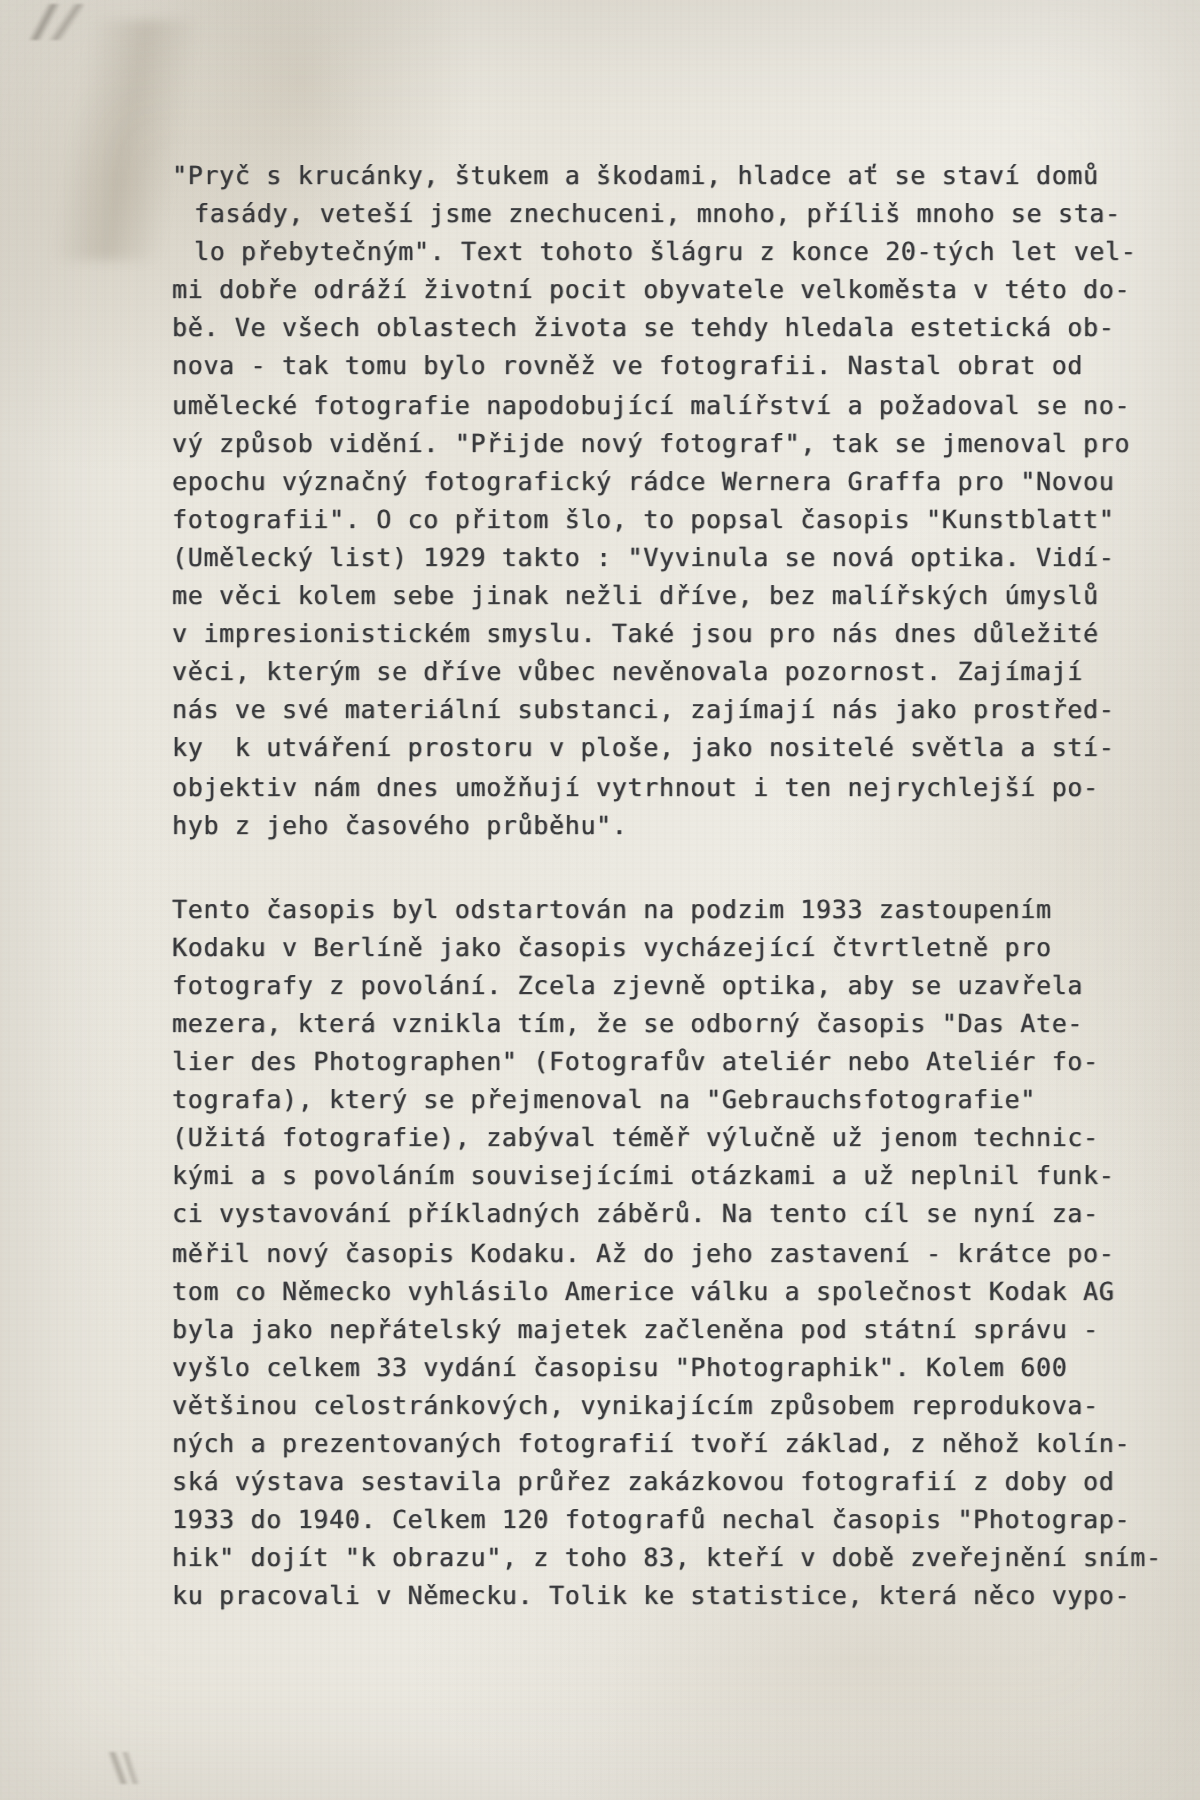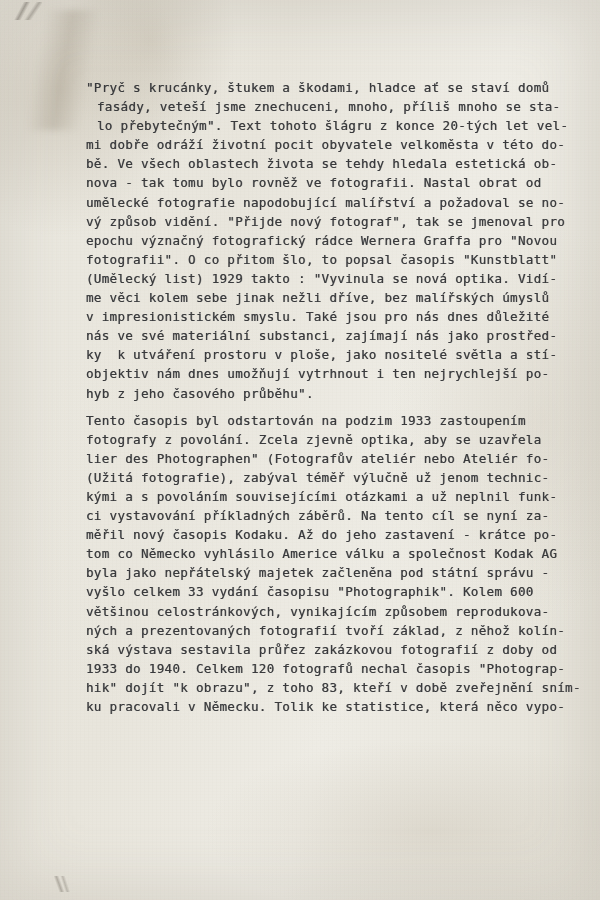--- a/index.html
+++ b/index.html
@@ -67,21 +67,21 @@
   #text-block {
     position: absolute;
     left: 86px;
     top: 78px;
     width: 452px;
   }
   .para {
     margin: 0;
   }
   .para + .para {
-    margin-top: 8px;
+    margin-top: 23px;
   }
   .line {
     display: block;
     font-size: 12.55px;
     line-height: 19.1px;
     letter-spacing: 0.30px;
     color: #2f3033;
     white-space: pre;
     text-shadow:
       0.45px 0 0 rgba(60,62,66,0.42),
@@ -112,29 +112,33 @@
         <span class="line">mi dobře odráží životní pocit obyvatele velkoměsta v této do-</span>
         <span class="line">bě. Ve všech oblastech života se tehdy hledala estetická ob-</span>
         <span class="line">nova - tak tomu bylo rovněž ve fotografii. Nastal obrat od</span>
         <span class="line">umělecké fotografie napodobující malířství a požadoval se no-</span>
         <span class="line">vý způsob vidění. "Přijde nový fotograf", tak se jmenoval pro</span>
         <span class="line">epochu význačný fotografický rádce Wernera Graffa pro "Novou</span>
         <span class="line">fotografii". O co přitom šlo, to popsal časopis "Kunstblatt"</span>
         <span class="line">(Umělecký list) 1929 takto : "Vyvinula se nová optika. Vidí-</span>
         <span class="line">me věci kolem sebe jinak nežli dříve, bez malířských úmyslů</span>
         <span class="line">v impresionistickém smyslu. Také jsou pro nás dnes důležité</span>
+        <span class="line">věci, kterým se dříve vůbec nevěnovala pozornost. Zajímají</span>
         <span class="line">nás ve své materiální substanci, zajímají nás jako prostřed-</span>
         <span class="line">ky  k utváření prostoru v ploše, jako nositelé světla a stí-</span>
         <span class="line">objektiv nám dnes umožňují vytrhnout i ten nejrychlejší po-</span>
         <span class="line">hyb z jeho časového průběhu".</span>
       </p>
     <p class="para" id="para-2">
         <span class="line">Tento časopis byl odstartován na podzim 1933 zastoupením</span>
+        <span class="line">Kodaku v Berlíně jako časopis vycházející čtvrtletně pro</span>
         <span class="line">fotografy z povolání. Zcela zjevně optika, aby se uzavřela</span>
+        <span class="line">mezera, která vznikla tím, že se odborný časopis "Das Ate-</span>
         <span class="line">lier des Photographen" (Fotografův ateliér nebo Ateliér fo-</span>
+        <span class="line">tografa), který se přejmenoval na "Gebrauchsfotografie"</span>
         <span class="line">(Užitá fotografie), zabýval téměř výlučně už jenom technic-</span>
         <span class="line">kými a s povoláním souvisejícími otázkami a už neplnil funk-</span>
         <span class="line">ci vystavování příkladných záběrů. Na tento cíl se nyní za-</span>
         <span class="line">měřil nový časopis Kodaku. Až do jeho zastavení - krátce po-</span>
         <span class="line">tom co Německo vyhlásilo Americe válku a společnost Kodak AG</span>
         <span class="line">byla jako nepřátelský majetek začleněna pod státní správu -</span>
         <span class="line">vyšlo celkem 33 vydání časopisu "Photographik". Kolem 600</span>
         <span class="line">většinou celostránkových, vynikajícím způsobem reprodukova-</span>
         <span class="line">ných a prezentovaných fotografií tvoří základ, z něhož kolín-</span>
         <span class="line">ská výstava sestavila průřez zakázkovou fotografií z doby od</span>

